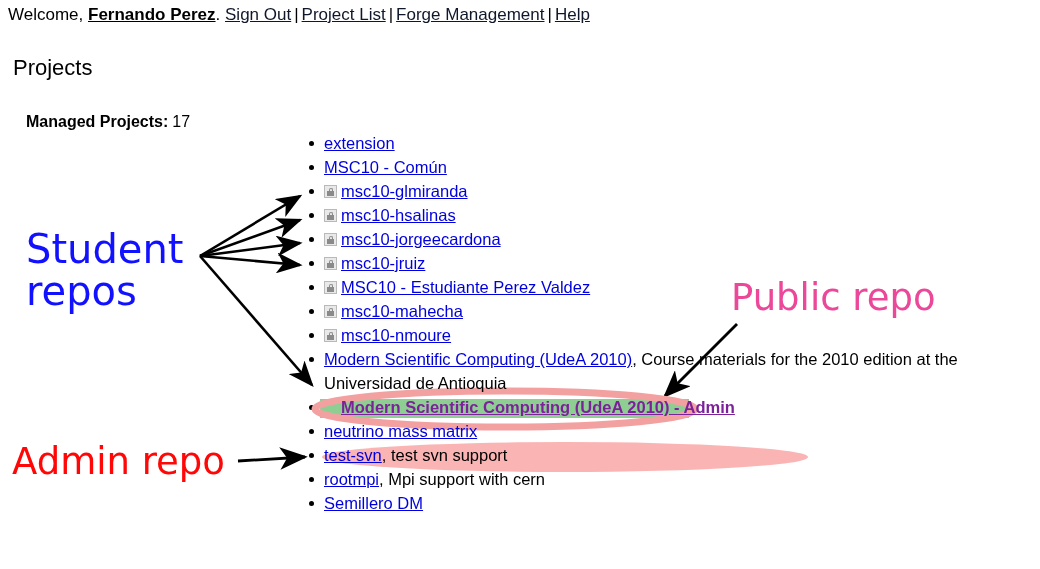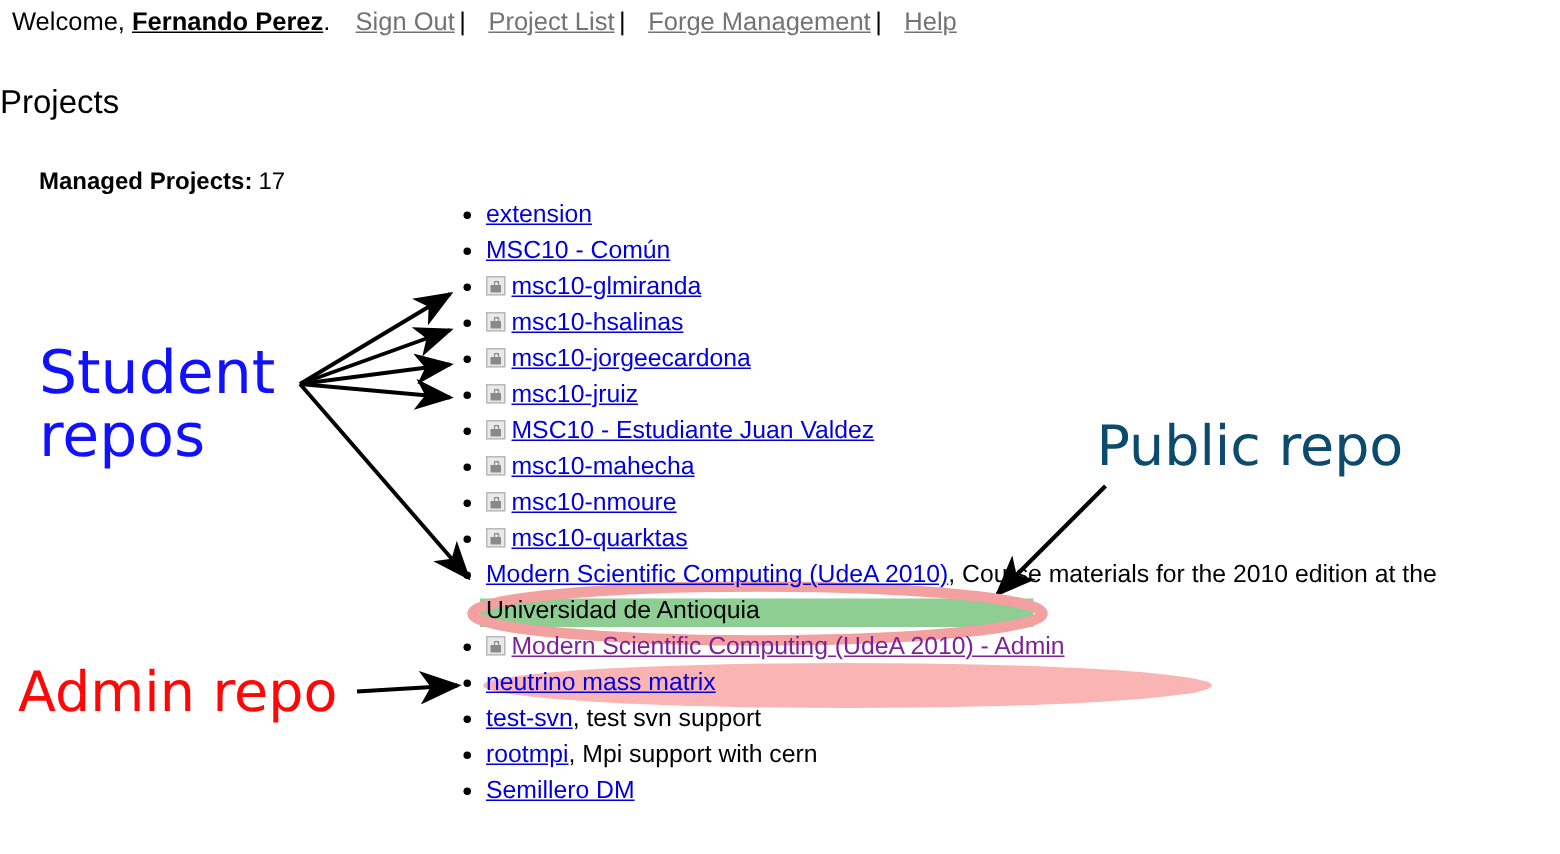--- a/index.html
+++ b/index.html
@@ -25,33 +25,32 @@
     line-height: 22px;
     white-space: nowrap;
   }
   #header .bold-name {
     font-weight: bold;
     text-decoration: underline;
     color: #000000;
     text-align: center;
   }
   #header a.hlink {
-    color: #737373;
+    color: #0f172a;
     text-decoration: underline;
-    margin-left: 12px;
   }
   #header .sep {
     color: #000000;
     padding: 0 3px;
   }
 
   
   #page-title {
     position: absolute;
-    left: 0;
+    left: 13px;
     top: 55px;
     font-size: 22px;
     font-weight: normal;
     color: #000000;
   }
 
   
   #managed-line {
     position: absolute;
     left: 26px;
@@ -95,20 +94,21 @@
     background: #000;
   }
   .plink {
     color: #0000dd;
     text-decoration: underline;
     position: relative;
     z-index: 3;
   }
   .plink.visited {
     color: #7d219b;
+    font-weight: bold;
   }
   .desc {
     color: #000;
     position: relative;
     z-index: 3;
   }
 
   
   .lock-icon {
     display: inline-block;
@@ -173,21 +173,21 @@
   #ann-student {
     left: 26px;
     top: 228px;
     font-size: 40px;
     color: #1111ff;
   }
   #ann-public {
     left: 731px;
     top: 279px;
     font-size: 37px;
-    color: #0c4a6e;
+    color: #ec4899;
   }
   #ann-admin {
     left: 12px;
     top: 443px;
     font-size: 37px;
     color: #ff0707;
   }
   #ann-svg { position: absolute; left: 0; top: 0; }
 </style>
 </head>
@@ -206,24 +206,23 @@
 
 <div class="hl-green"></div>
 
 <ul id="project-list">
     <li><a class="plink" href="#">extension</a></li>
     <li><a class="plink" href="#">MSC10 - Común</a></li>
     <li><span class="lock-icon"></span><a class="plink" href="#">msc10-glmiranda</a></li>
     <li><span class="lock-icon"></span><a class="plink" href="#">msc10-hsalinas</a></li>
     <li><span class="lock-icon"></span><a class="plink" href="#">msc10-jorgeecardona</a></li>
     <li><span class="lock-icon"></span><a class="plink" href="#">msc10-jruiz</a></li>
-    <li><span class="lock-icon"></span><a class="plink" href="#">MSC10 - Estudiante Juan Valdez</a></li>
+    <li><span class="lock-icon"></span><a class="plink" href="#">MSC10 - Estudiante Perez Valdez</a></li>
     <li><span class="lock-icon"></span><a class="plink" href="#">msc10-mahecha</a></li>
     <li><span class="lock-icon"></span><a class="plink" href="#">msc10-nmoure</a></li>
-    <li><span class="lock-icon"></span><a class="plink" href="#">msc10-quarktas</a></li>
     <li class="wrapping"><a class="plink" href="#">Modern Scientific Computing (UdeA 2010)</a><span class="desc">, Course materials for the 2010 edition at the Universidad de Antioquia</span></li>
     <li><span class="lock-icon"></span><a class="plink visited" href="#">Modern Scientific Computing (UdeA 2010) - Admin</a></li>
     <li><a class="plink" href="#">neutrino mass matrix</a></li>
     <li><a class="plink" href="#">test-svn</a><span class="desc">, test svn support</span></li>
     <li class="wrapping"><a class="plink" href="#">rootmpi</a><span class="desc">, Mpi support with cern</span></li>
     <li><a class="plink" href="#">Semillero DM</a></li>
   </ul>
 
 <div id="annotations">
   <svg id="ann-svg" width="1040" height="569" viewBox="0 0 1040 569">

